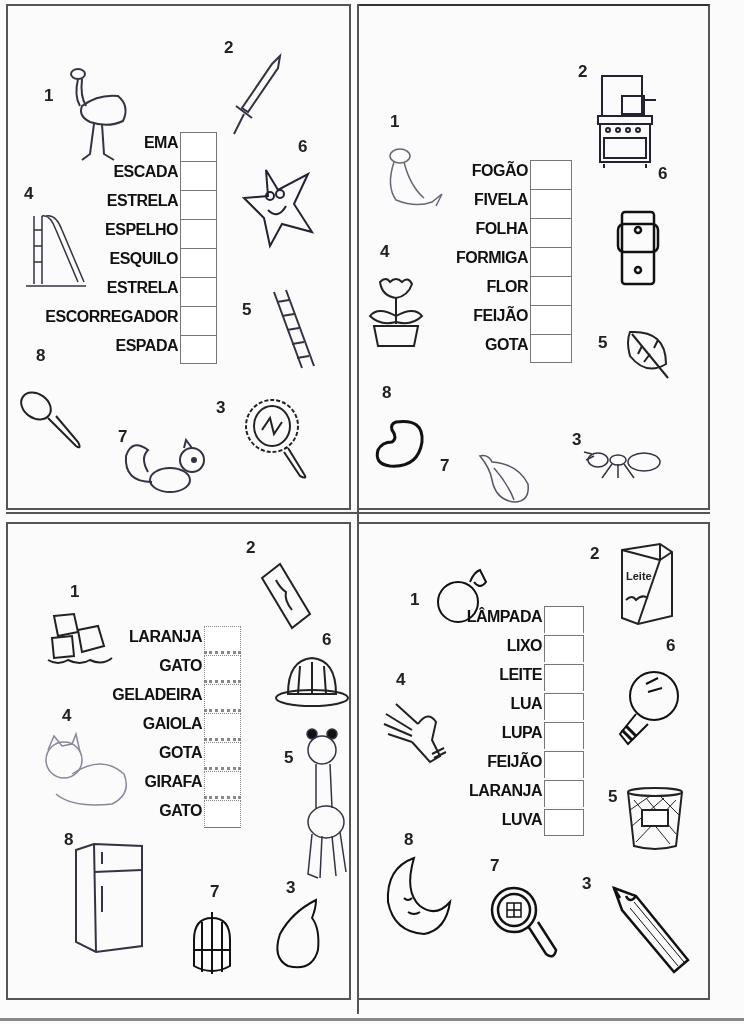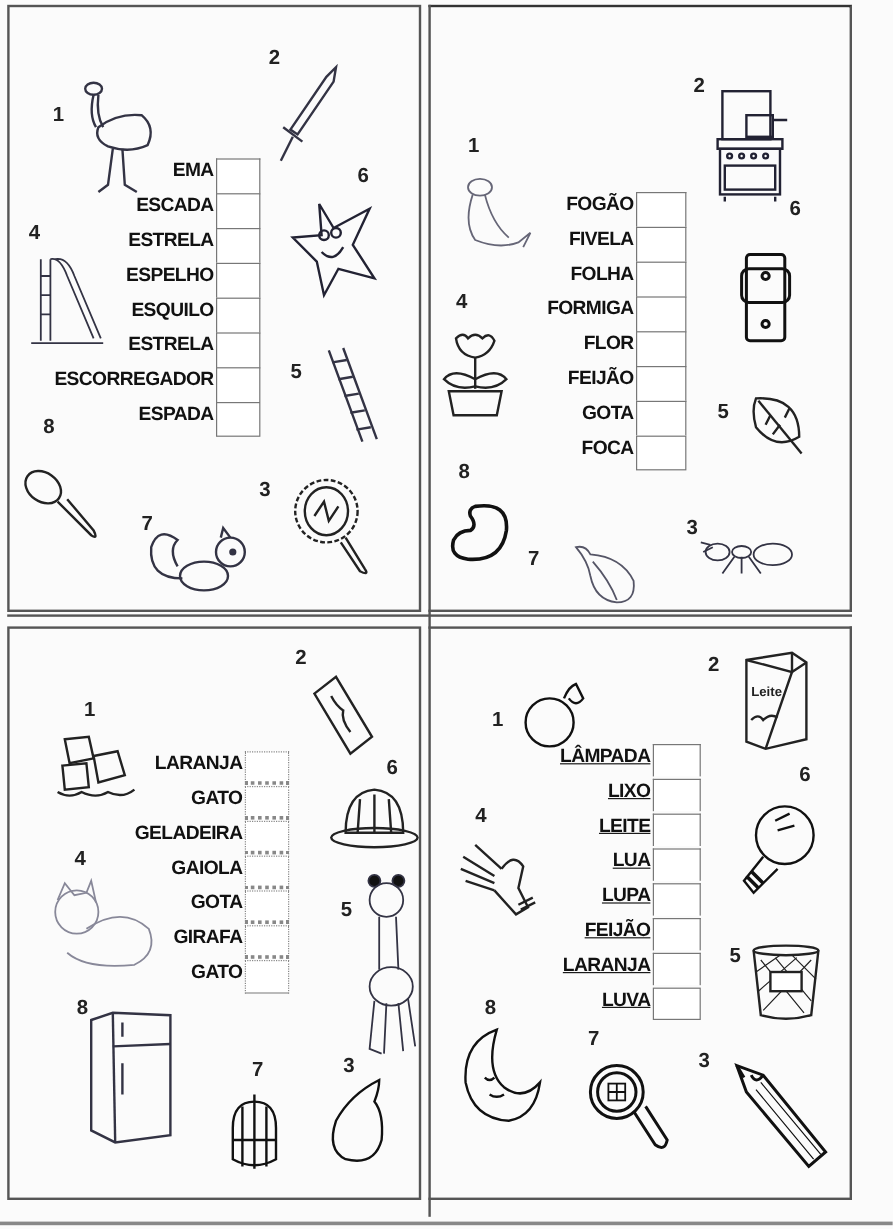--- a/index.html
+++ b/index.html
@@ -232,24 +232,20 @@
         <div class="box" style="width:42px;"></div>
       </div>
     <div class="row">
         <span class="word">FEIJÃO</span>
         <div class="box" style="width:42px;"></div>
       </div>
     <div class="row">
         <span class="word">GOTA</span>
         <div class="box" style="width:42px;"></div>
       </div>
-    <div class="row">
-        <span class="word">FOCA</span>
-        <div class="box" style="width:42px;"></div>
-      </div>
   </div>
 </div>
 
 <div class="quad">
   <span class="num" style="left:70px;top:582px;">1</span>
   <div class="pic" style="left:48px;top:612px;">
     <svg width="66" height="56" viewBox="0 0 66 56" fill="none" stroke="#222" stroke-width="2">
       <path d="M6 4 L26 2 L30 20 L10 24Z"></path>
         <path d="M4 26 L24 24 L26 44 L6 46Z"></path>
         <path d="M30 18 L50 14 L56 34 L34 40Z"></path>
@@ -409,21 +405,21 @@
   </div>
   <span class="num" style="left:582px;top:874px;">3</span>
   <div class="pic" style="left:612px;top:886px;">
     <svg width="80" height="90" viewBox="0 0 80 90" fill="none" stroke="#111" stroke-width="2.5">
       <path d="M2 2 L24 10 L76 74 L62 86 L10 24Z"></path>
         <path d="M2 2 L8 12"></path>
         <path d="M14 10 Q18 18 24 10"></path>
       <path d="M18 22 L66 80 M22 16 L72 76" stroke-width="1"></path>
     </svg>
   </div>
-  <div class="wordlist" style="left:390px;top:620px;width:194px;text-decoration:underline;">
+  <div class="wordlist" style="left:390px;top:606px;width:194px;">
     <div class="row">
         <span class="word">LÂMPADA</span>
         <div class="box" style="width:40px;height:27px;"></div>
       </div>
     <div class="row">
         <span class="word">LIXO</span>
         <div class="box" style="width:40px;height:27px;"></div>
       </div>
     <div class="row">
         <span class="word">LEITE</span>

